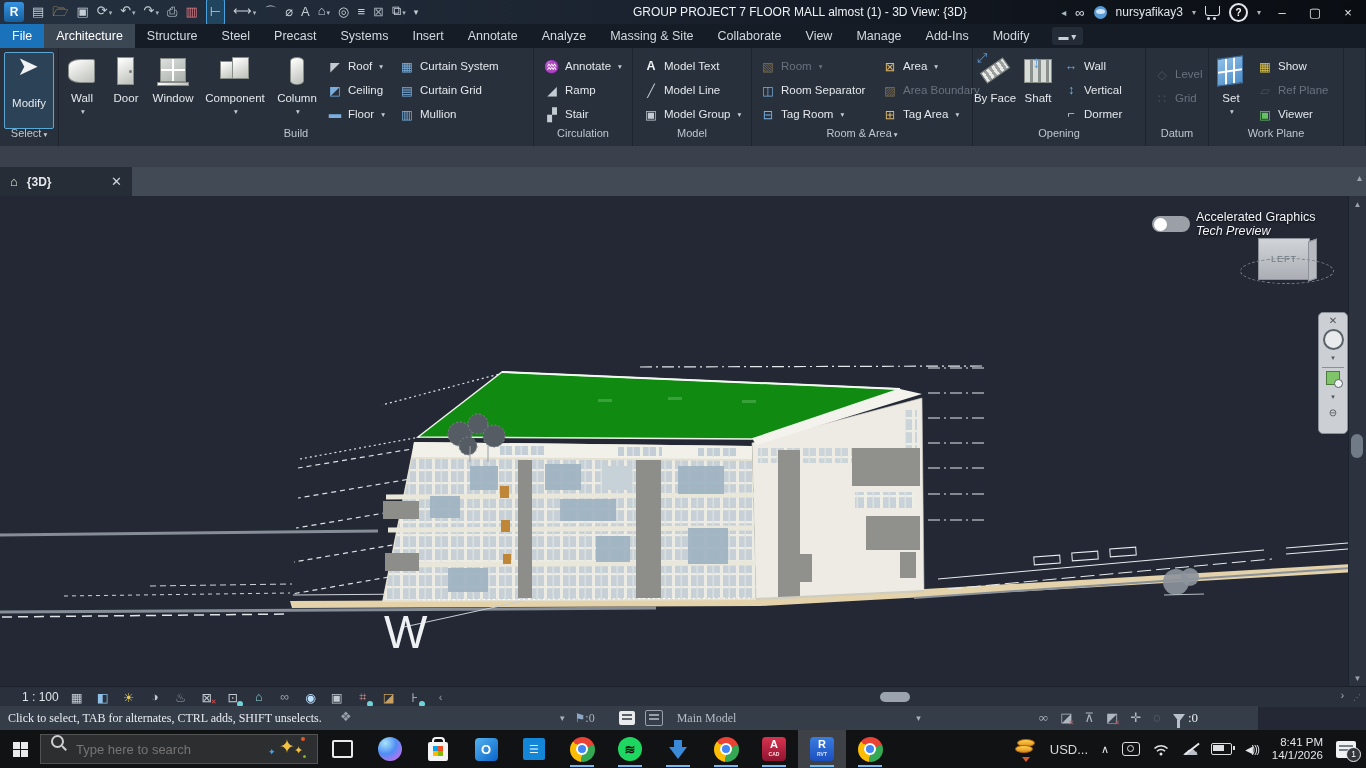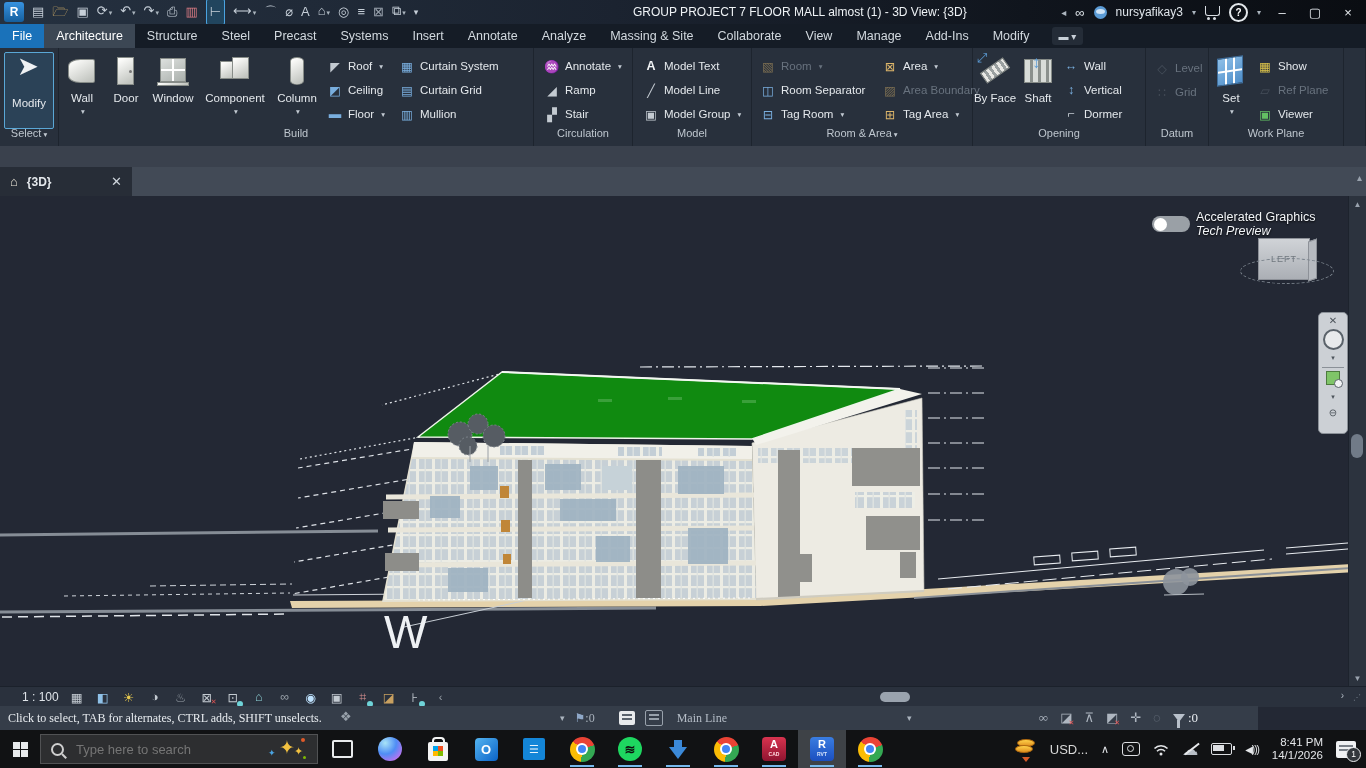--- a/index.html
+++ b/index.html
@@ -104,21 +104,21 @@
   .funnel{width:0;height:0;border-left:6px solid transparent;border-right:6px solid transparent;border-top:8px solid #b8c0ca;position:relative;}
   .funnel::after{content:"";position:absolute;left:-1.5px;top:-2px;width:3px;height:8px;background:#b8c0ca;}
   .sico{position:relative;}
 
   
   #taskbar{left:0;top:730px;width:1366px;height:38px;background:#111214;}
   #start{width:40px;height:38px;}
   .wgrid{width:15px;height:15px;display:grid;grid-template-columns:7px 7px;grid-template-rows:7px 7px;gap:1px;}
   .wgrid div{background:#e8eaec;}
   #searchbox{width:278px;height:30px;margin:4px 0;background:#2d2e30;border:1px solid #515254;
-    display:flex;align-items:center;gap:10px;padding:0 10px;box-sizing:border-box;}
+    display:flex;gap:10px;padding:0 10px;box-sizing:border-box;}
   #searchbox input{background:transparent;border:none;outline:none;color:#c9c9c9;font-size:13px;
     font-family:"Liberation Sans",sans-serif;width:160px;}
   .mag{width:9px;height:9px;border:2px solid #cfcfcf;border-radius:50%;position:relative;flex:none;}
   .mag::after{content:"";position:absolute;left:8px;top:9px;width:2px;height:6px;background:#cfcfcf;transform:rotate(-45deg);transform-origin:top;}
   .spark{position:relative;width:40px;height:26px;flex:none;margin-left:auto;}
   .sp1{position:absolute;left:12px;top:0px;color:#f2c140;font-size:19px;}
   .sp2{position:absolute;left:27px;top:9px;color:#f2c140;font-size:11px;}
   .sp3{position:absolute;left:1px;top:12px;color:#4aa3e0;font-size:9px;}
   .spd{position:absolute;border-radius:50%;}
   .tk{width:48px;height:38px;display:flex;align-items:center;justify-content:center;position:relative;flex:none;}
@@ -409,21 +409,21 @@
           </div>
         <div class="si">
             <span class="ic gry">⌐</span>
             <span>Dormer</span>
           </div>
       </div>
       <div class="plabel">Opening</div>
     </div>
 
     <div class="panel" style="width:62px">
-      <div class="sicol" style="padding-left:4px;padding-top:8px">
+      <div class="sicol" style="padding-left:4px;padding-top:14px">
         <div class="si dis">
             <span class="ic">◇</span>
             <span>Level</span>
           </div>
         <div class="si dis">
             <span class="ic">∷</span>
             <span>Grid</span>
           </div>
       </div>
       <div class="plabel">Datum</div>
@@ -657,21 +657,21 @@
     <span id="sb-msg">Click to select, TAB for alternates, CTRL adds, SHIFT unselects.</span>
     <span id="sb-drag">❖</span>
     <div id="sb-mid">
       <span style="font-size:9px">▾</span>
       <span class="flex">
         <span style="color:#8fa8c8">⚑</span>
           <span>:0</span>
       </span>
       <span class="sb-listicon" style="margin-left:14px"></span>
       <span class="sb-listicon gray"></span>
-      <span style="margin-left:4px;color:#b4bcc6">Main Line</span>
+      <span style="margin-left:4px;color:#b4bcc6">Main Model</span>
       <span style="font-size:9px;margin-left:170px">▾</span>
     </div>
     <div id="sb-right">
       <span class="sico">∞</span>
       <span class="sico">◪<span class="redx">✕</span></span>
       <span class="sico">⊼</span>
       <span class="sico">◩<span class="redx">✕</span></span>
       <span class="sico">✛</span>
       <span class="sico" style="color:#7a8490">◌</span>
       <span class="flex" style="gap:3px">

